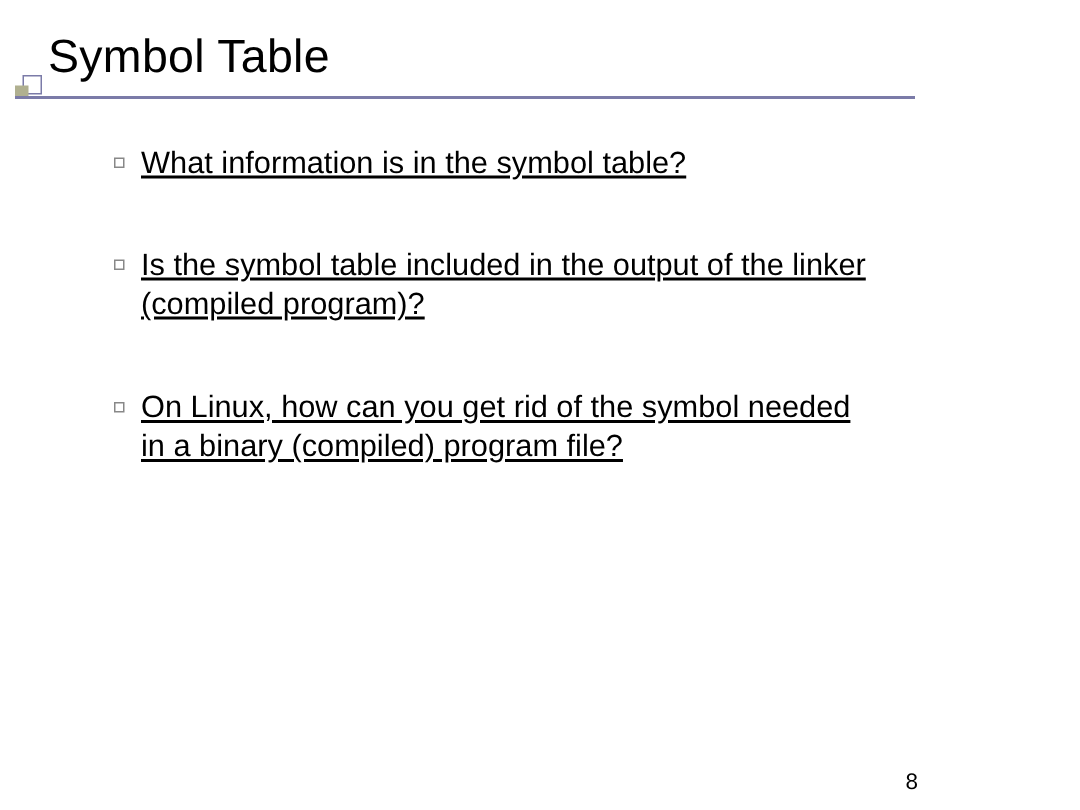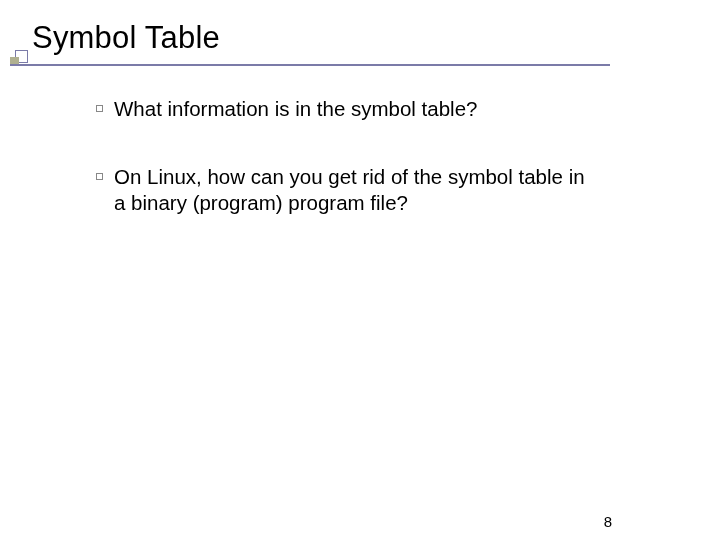--- a/index.html
+++ b/index.html
@@ -55,23 +55,24 @@
   .title {
     position: absolute;
     left: 32px;
     top: 20px;
     font-size: 31px;
     letter-spacing: 0.2px;
     color: #000;
   }
   .body {
     position: absolute;
-    left: 96px;
+    left: 76px;
     top: 96px;
     right: 40px;
+    text-decoration: underline;
   }
   .bullet {
     position: relative;
     padding-left: 18px;
     margin-bottom: 42px;
     font-size: 20.5px;
     line-height: 1.28;
     color: #000;
   }
   .bullet .sq {
@@ -105,19 +106,23 @@
   <div class="title">Symbol Table</div>
   <div class="title-underline"></div>
 
   <div class="body">
     <div class="bullet">
       <span class="sq"></span>
       <span>What information is in the symbol table?</span>
     </div>
     <div class="bullet">
       <span class="sq"></span>
-      <span>On Linux, how can you get rid of the symbol table in a binary (program) program file?</span>
+      <span>Is the symbol table included in the output of the linker (compiled program)?</span>
+    </div>
+    <div class="bullet">
+      <span class="sq"></span>
+      <span>On Linux, how can you get rid of the symbol needed in a binary (compiled) program file?</span>
     </div>
   </div>
 
   <div class="pagenum">8</div>
 
 </div>
 
 </body></html>

